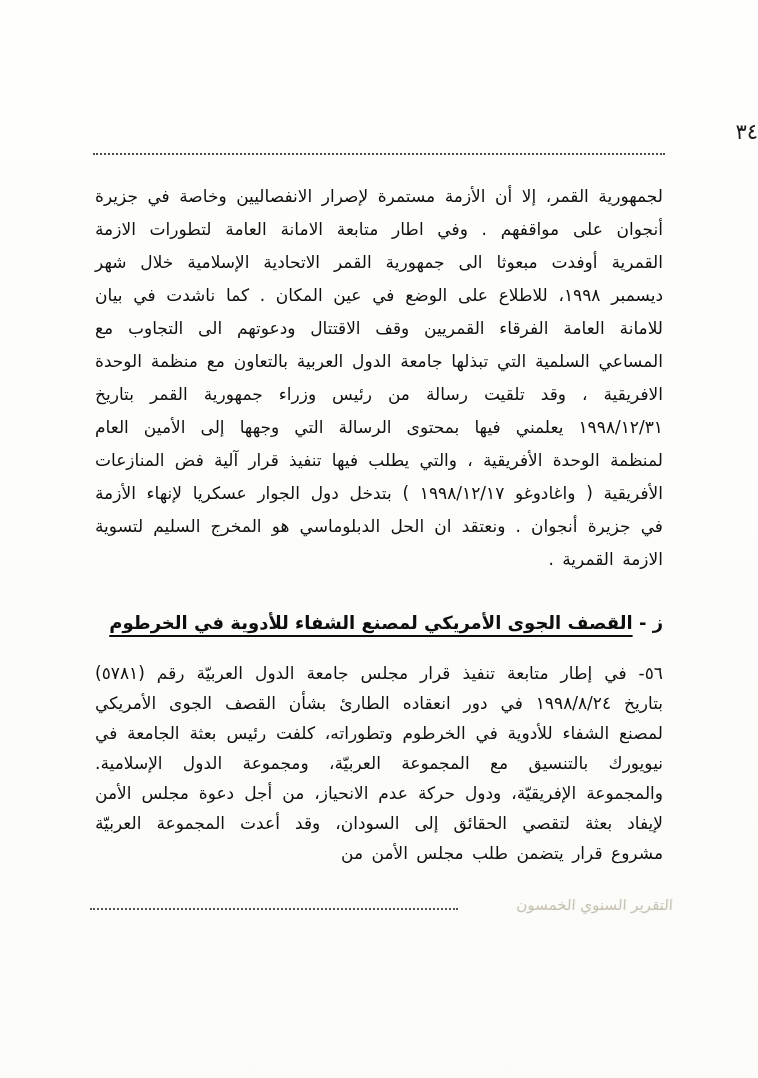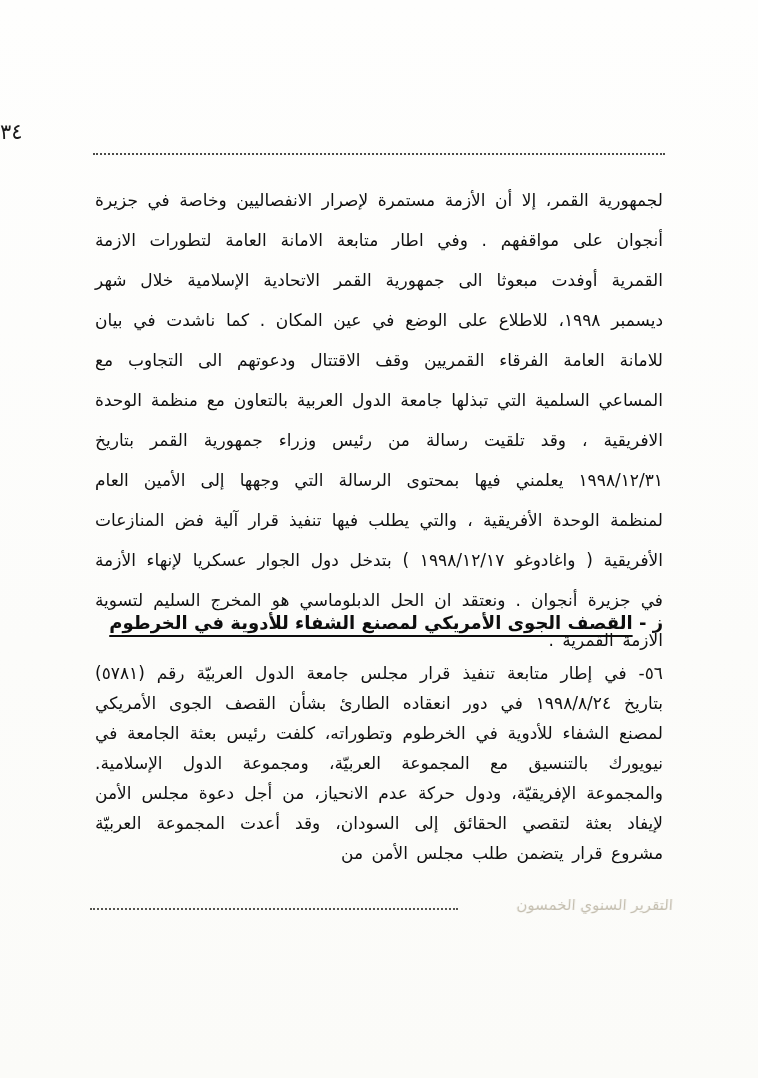--- a/index.html
+++ b/index.html
@@ -15,21 +15,21 @@
   .page {
     position: absolute;
     inset: 0;
     background: linear-gradient(180deg, #fefefd 0%, #fcfcfa 60%, #fbfbf8 100%);
   }
   .page-number {
     position: absolute;
     top: 120px;
     left: 0;
     right: 0;
-    text-align: left;
+    text-align: right;
     font-size: 21px;
     letter-spacing: 2px;
     color: #1b1b1b;
   }
   .top-divider {
     position: absolute;
     top: 153px;
     left: 93px;
     width: 572px;
     height: 0;
@@ -40,21 +40,21 @@
     right: 95px;
     width: 568px;
     direction: rtl;
     text-align: justify;
     text-align-last: right;
     color: #101010;
   }
   .para-1 {
     top: 180px;
     font-size: 17px;
-    line-height: 40px;
+    line-height: 33px;
     word-spacing: 3px;
   }
   .section-heading {
     position: absolute;
     top: 612px;
     right: 95px;
     width: 568px;
     direction: rtl;
     text-align: right;
     font-size: 18px;

